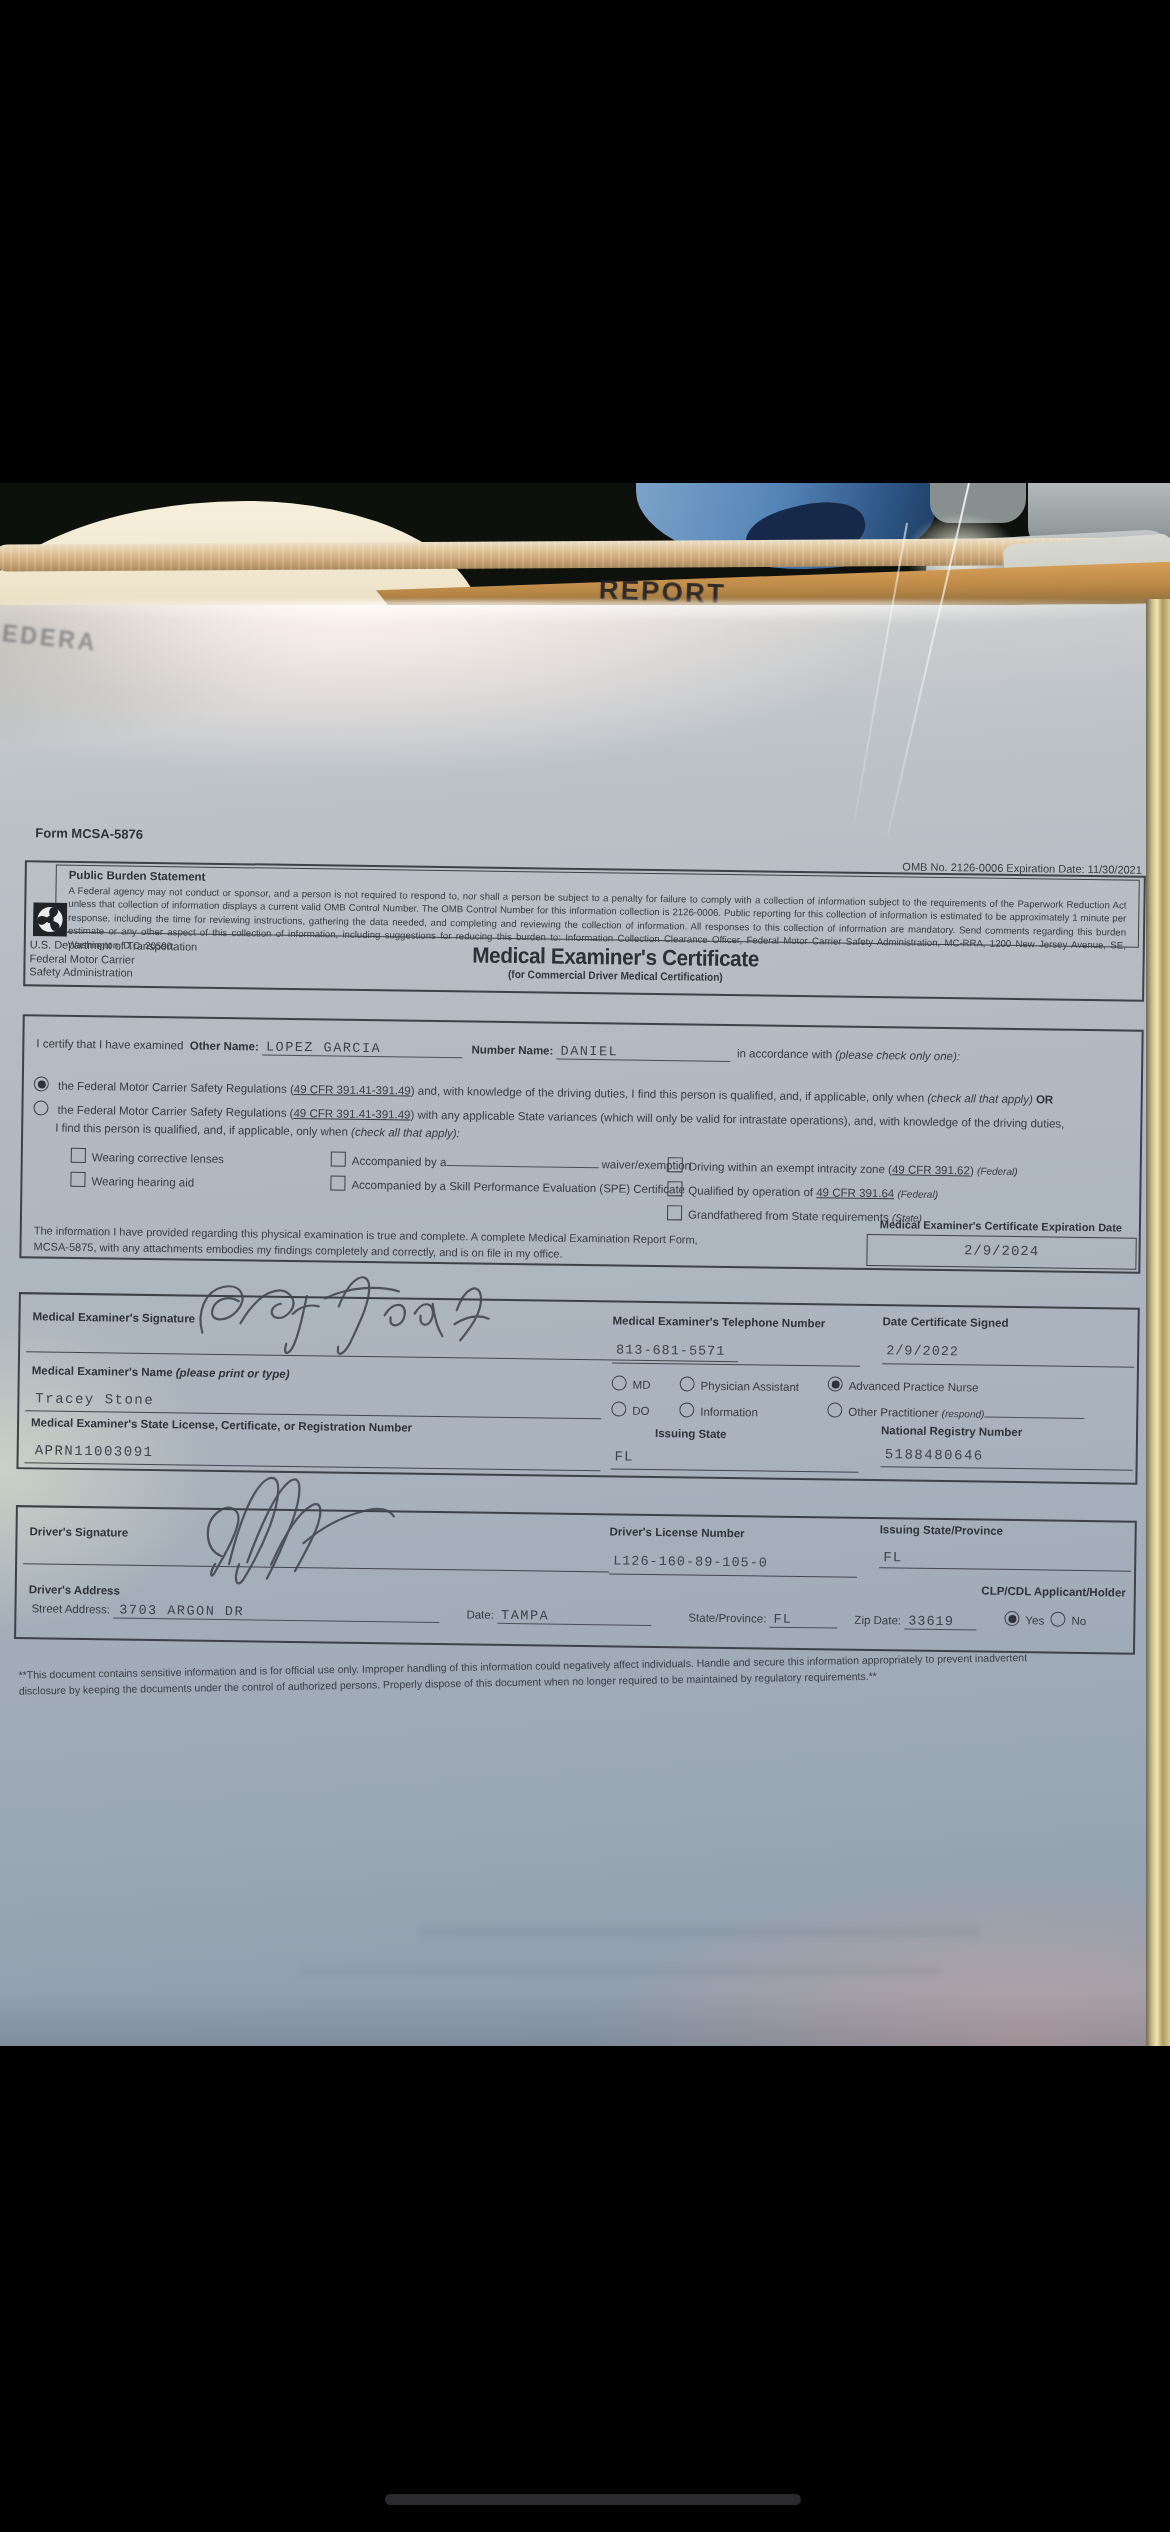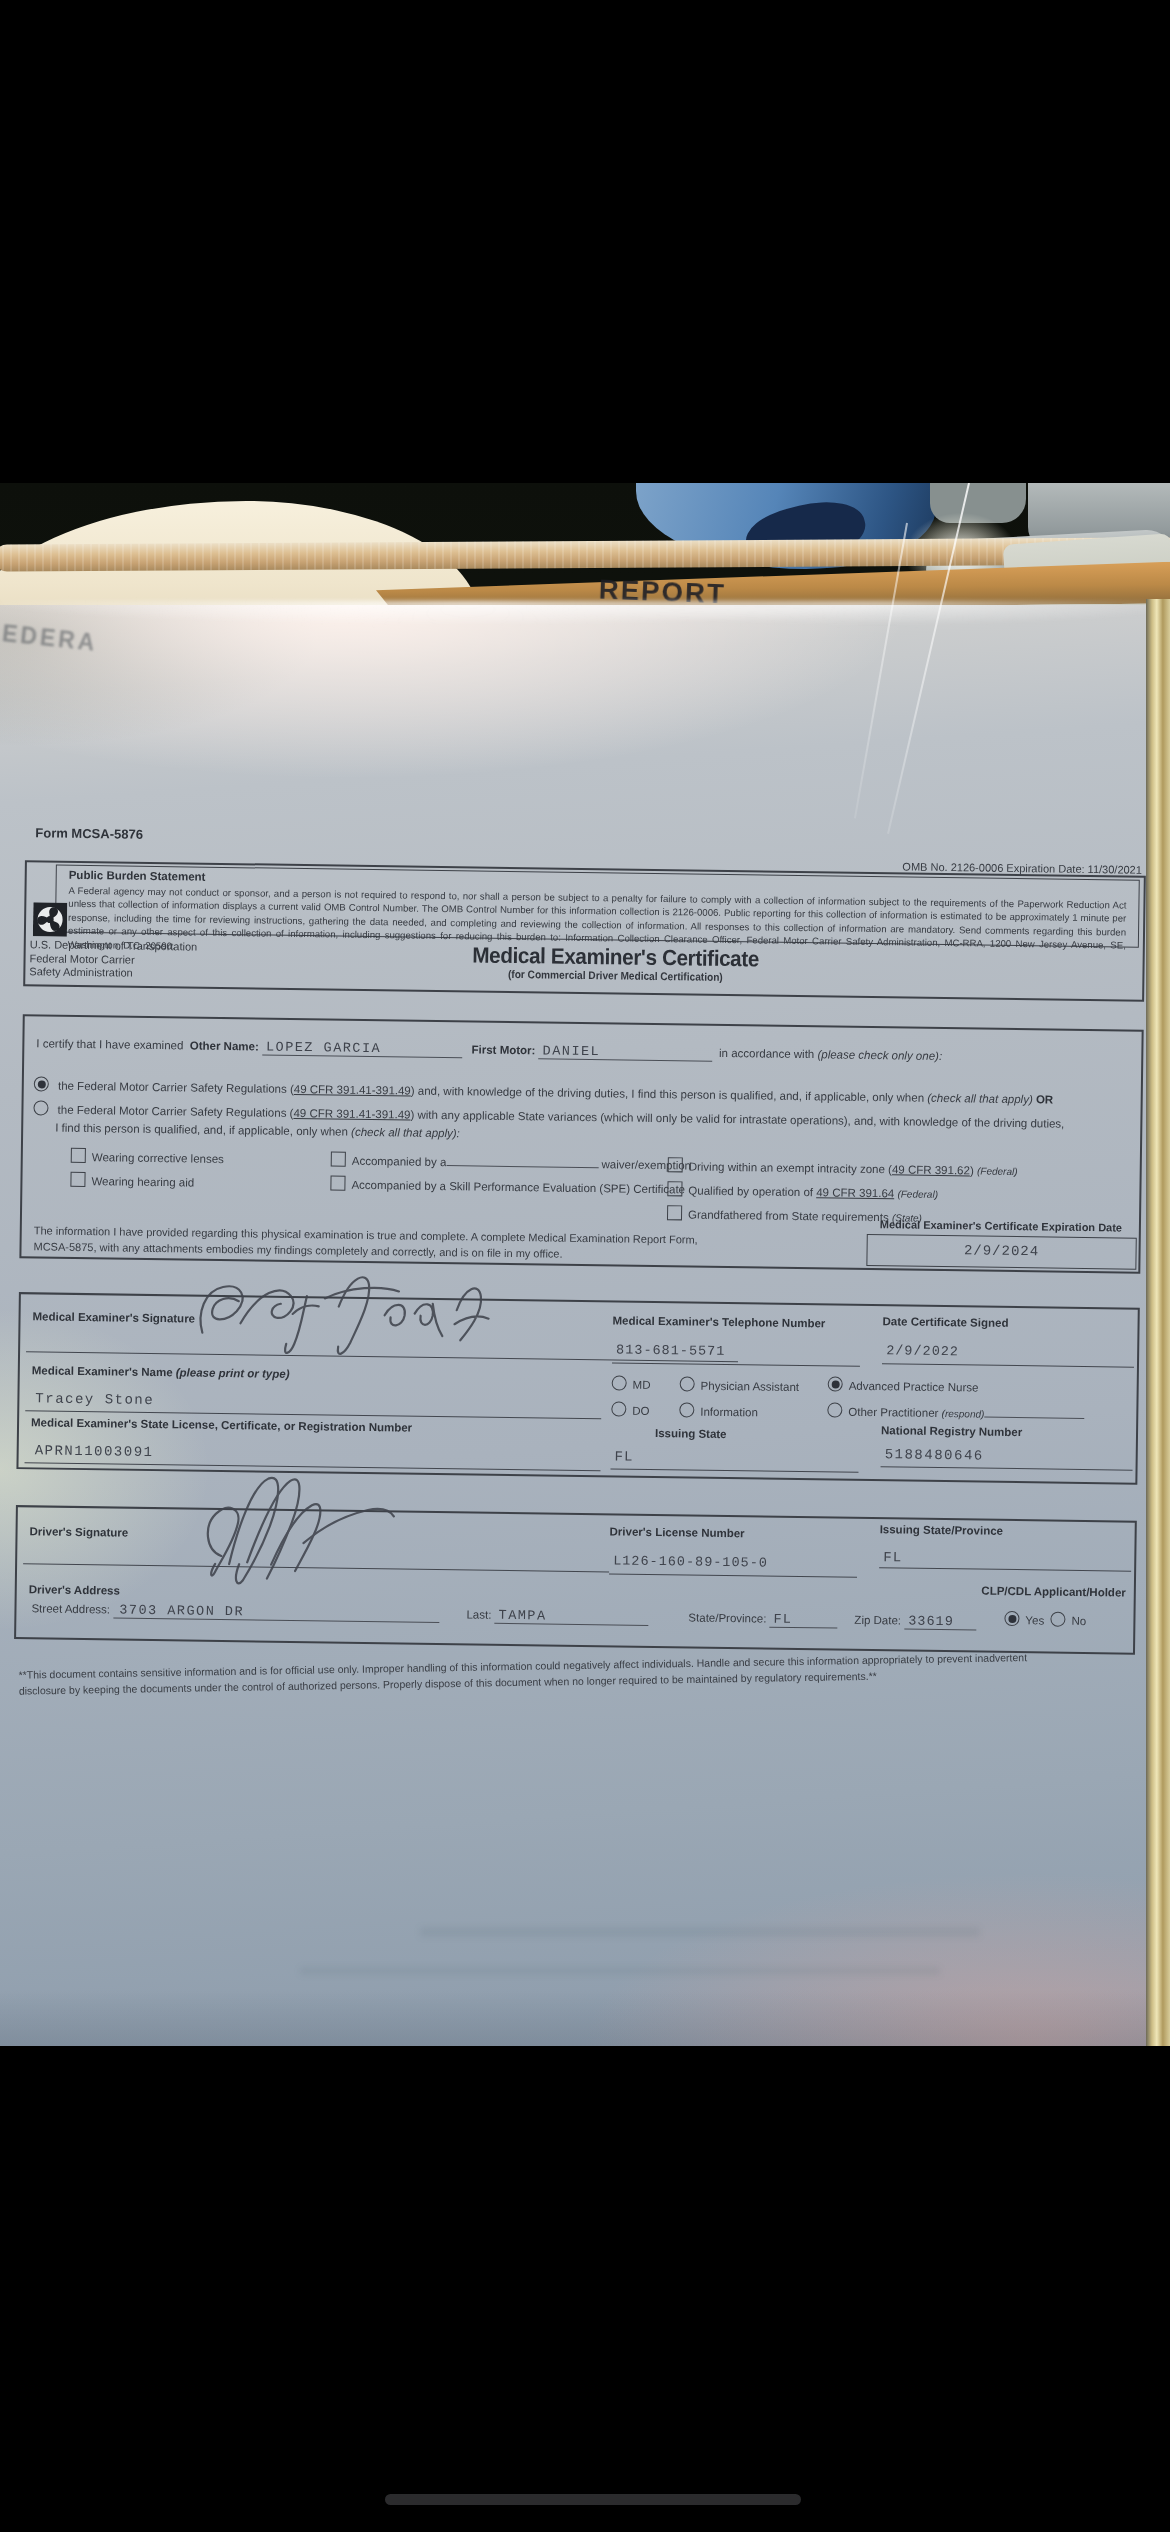--- a/index.html
+++ b/index.html
@@ -138,21 +138,21 @@
         </div>
         <div class="abs title" style="left:240px;top:74px;width:700px;text-align:center;">Medical Examiner's Certificate</div>
         <div class="abs subtitle" style="left:240px;top:99px;width:700px;text-align:center;">(for Commercial Driver Medical Certification)</div>
       </div>
 
       <div class="box" style="left:23px;top:539px;width:1117px;height:240px;">
         <div class="abs" style="left:12px;top:20px;white-space:nowrap;">
           <span>I certify that I have examined</span>&nbsp;
           <span class="b">Other Name:</span>
           <span class="u mono" style="width:196px;font-size:13.5px;letter-spacing:1.5px;padding-left:4px;">LOPEZ GARCIA</span>&nbsp;&nbsp;
-          <span class="b">First Motor:</span>
+          <span class="b">Number Name:</span>
           <span class="u mono" style="width:170px;font-size:13.5px;letter-spacing:1.5px;padding-left:4px;">DANIEL</span>&nbsp;
           <span>in accordance with</span>
           <span class="it">(please check only one):</span>
         </div>
 
         <div class="abs" style="left:10px;top:60px;white-space:nowrap;">
           <span class="rad sel"></span>
           <span>the Federal Motor Carrier Safety Regulations (</span><span class="cfru">49 CFR 391.41-391.49</span><span>) and, with knowledge of the driving duties, I find this person is qualified, and, if applicable, only when</span>
           <span class="it">(check all that apply)</span>
           <span class="b">OR</span>
@@ -256,21 +256,21 @@
         <div class="line" style="left:862px;top:48px;width:252px;"></div>
 
         <div class="abs b" style="right:8px;top:64px;">CLP/CDL Applicant/Holder</div>
         <div class="abs b" style="left:12px;top:76px;">Driver's Address</div>
 
         <div class="abs" style="left:15px;top:94px;white-space:nowrap;">
           <span>Street Address:</span>
           <span class="u mono" style="width:320px;font-size:13.5px;letter-spacing:1.5px;padding-left:6px;">3703 ARGON DR</span>
         </div>
         <div class="abs" style="left:450px;top:94px;white-space:nowrap;">
-          <span>Last:</span>
+          <span>Date:</span>
           <span class="u mono" style="width:150px;font-size:13.5px;letter-spacing:1.5px;padding-left:4px;">TAMPA</span>
         </div>
         <div class="abs" style="left:672px;top:94px;white-space:nowrap;">
           <span>State/Province:</span>
           <span class="u mono" style="width:64px;font-size:13.5px;letter-spacing:1px;padding-left:4px;">FL</span>
         </div>
         <div class="abs" style="left:838px;top:94px;white-space:nowrap;">
           <span>Zip Date:</span>
           <span class="u mono" style="width:68px;font-size:13.5px;letter-spacing:1px;padding-left:4px;">33619</span>
         </div>

